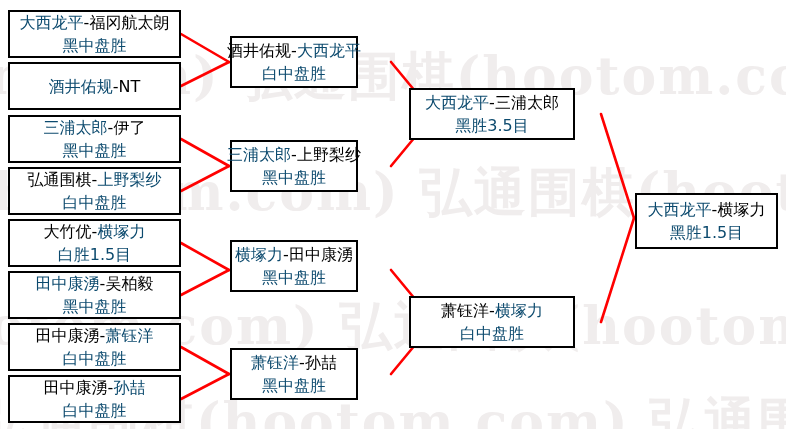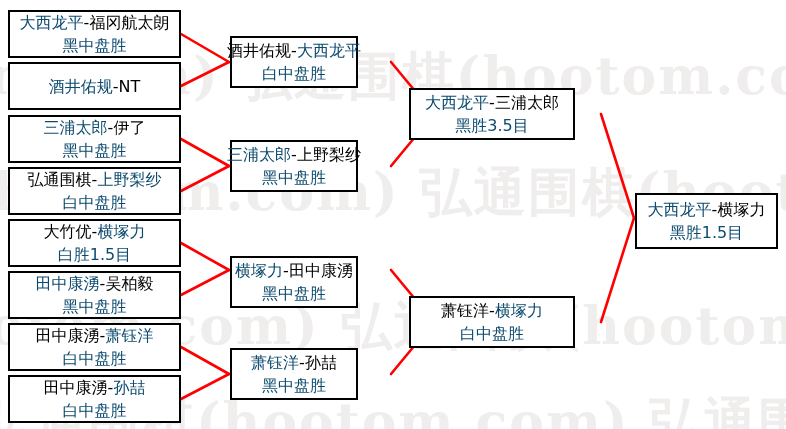--- a/index.html
+++ b/index.html
@@ -101,21 +101,21 @@
   </div>
 
   <div class="match c2" style="top:36px">
     <div class="l1"><span data-color="black">酒井佑规</span><span>-</span><span data-color="red">大西龙平</span></div>
     <div class="res">白中盘胜</div>
   </div>
   <div class="match c2" style="top:140px">
     <div class="l1"><span data-color="red">三浦太郎</span><span>-</span><span data-color="black">上野梨纱</span></div>
     <div class="res">黑中盘胜</div>
   </div>
-  <div class="match c2" style="top:256px">
+  <div class="match c2" style="top:240px">
     <div class="l1"><span data-color="red">横塚力</span><span>-</span><span data-color="black">田中康湧</span></div>
     <div class="res">黑中盘胜</div>
   </div>
   <div class="match c2" style="top:348px">
     <div class="l1"><span data-color="red">萧钰洋</span><span>-</span><span data-color="black">孙喆</span></div>
     <div class="res">黑中盘胜</div>
   </div>
 
   <div class="match c3" style="top:88px">
     <div class="l1"><span data-color="red">大西龙平</span><span>-</span><span data-color="black">三浦太郎</span></div>

